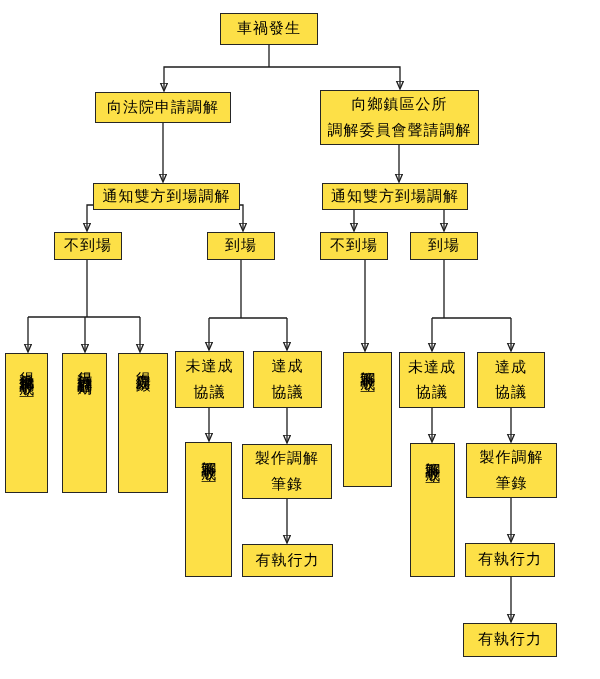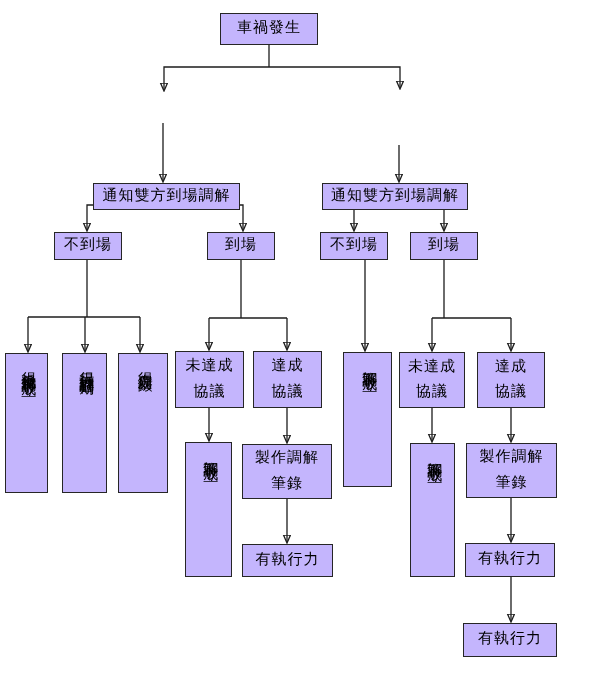--- a/index.html
+++ b/index.html
@@ -4,24 +4,24 @@
 <style>
   html,body { margin:0; padding:0; background:#ffffff; }
   .canvas {
     position:relative; width:600px; height:679px; background:#ffffff;
     font-family:"Liberation Serif","DejaVu Serif",serif; color:#000;
     overflow:hidden;
   }
   svg.connectors { position:absolute; left:0; top:0; width:600px; height:679px; }
   svg.connectors path { stroke:#1c1c1c; stroke-width:1.3; fill:none; }
   .node {
-    position:absolute; border:1.4px solid #262626; background:#c4b5fd;
+    position:absolute; border:1.4px solid #262626; background:#fde047;
     display:flex; align-items:center; justify-content:center;
     text-align:center; font-size:15px; line-height:1.7;
-    white-space:pre-line; letter-spacing:1px; box-sizing:border-box;font-family:Liberation Mono, monospace;
+    white-space:pre-line; letter-spacing:1px; box-sizing:border-box;
   }
   .vnode { align-items:flex-start; padding-top:6px; }
   .vtext { writing-mode:vertical-rl; text-orientation:upright; letter-spacing:1.5px; font-size:15px; line-height:1.1; }
 
   
   .n-accident      { left:220px; top:13px;  width:98px;  height:32px; }
   .n-court-apply   { left:95px;  top:92px;  width:136px; height:31px; }
   .n-town-apply    { left:320px; top:90px;  width:159px; height:55px; }
   .n-court-notify  { left:93px;  top:183px; width:147px; height:27px; }
   .n-town-notify   { left:322px; top:183px; width:146px; height:27px; }
@@ -85,20 +85,23 @@
       <path d="M287,499 L287,542" marker-end="url(#arr)"></path>
       <path d="M432,408 L432,441" marker-end="url(#arr)"></path>
       <path d="M511,408 L511,441" marker-end="url(#arr)"></path>
       <path d="M511,498 L511,541" marker-end="url(#arr)"></path>
       <path d="M511,577 L511,621" marker-end="url(#arr)"></path>
     </g>
   </svg>
 
   <div class="node n-accident">車禍發生</div>
 
+  <div class="node n-court-apply">向法院申請調解</div>
+  <div class="node n-town-apply">向鄉鎮區公所
+調解委員會聲請調解</div>
 
   <div class="node n-court-notify">通知雙方到場調解</div>
   <div class="node n-town-notify">通知雙方到場調解</div>
 
   <div class="node n-court-absent">不到場</div>
   <div class="node n-court-present">到場</div>
   <div class="node n-town-absent">不到場</div>
   <div class="node n-town-present">到場</div>
 
   <div class="node vnode n-deem-fail">

